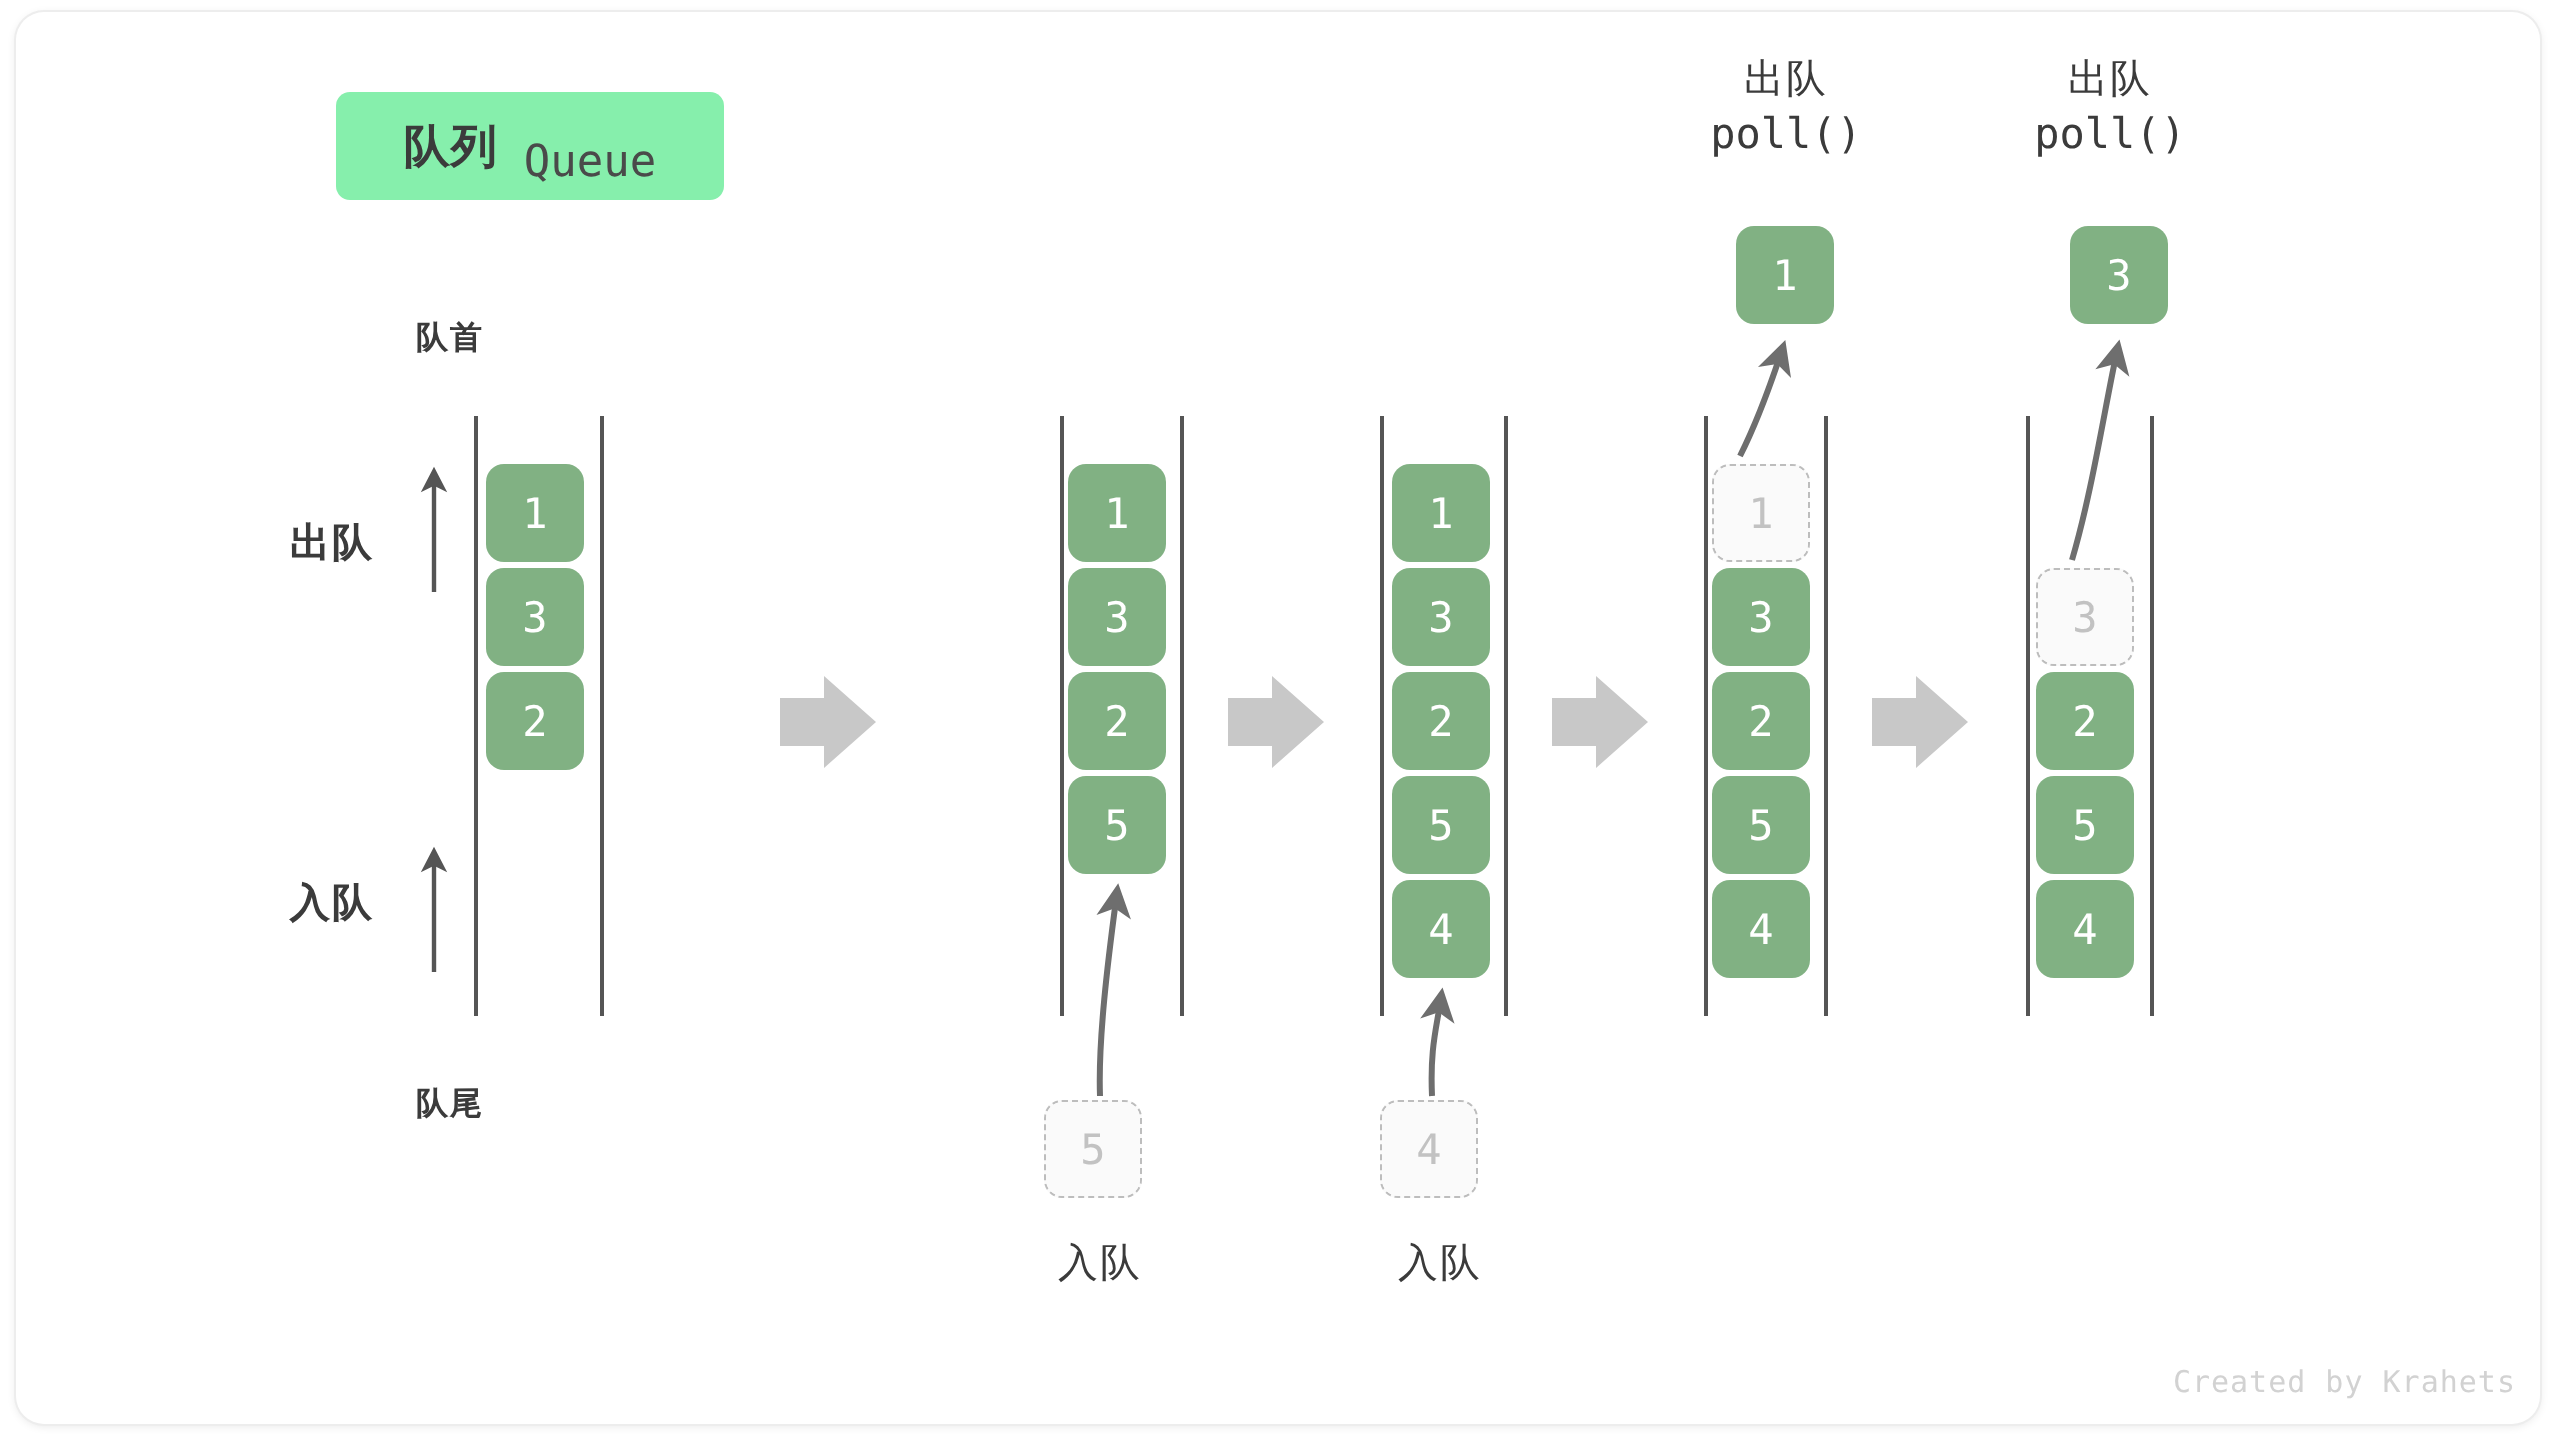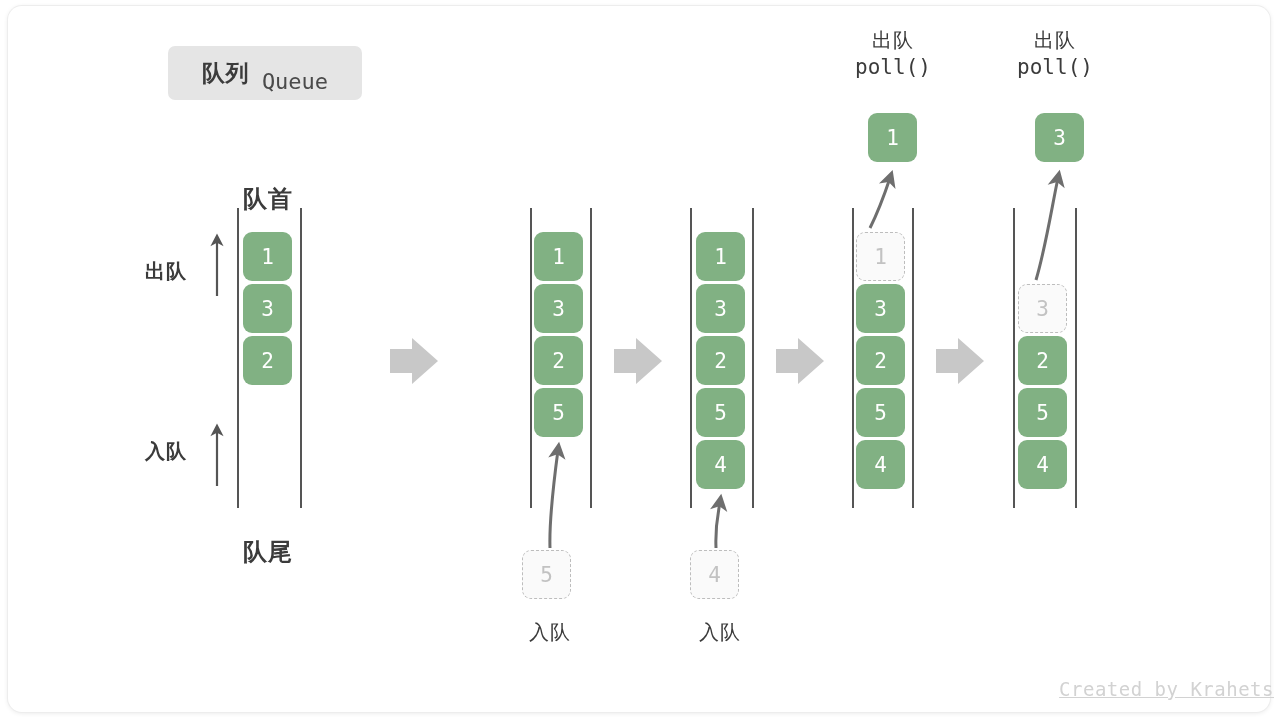--- a/index.html
+++ b/index.html
@@ -30,21 +30,21 @@
     border-radius: 14px;
     box-shadow: 0 0 0 1px #ededed, 0 1px 5px rgba(0,0,0,0.10);
     box-sizing: border-box;
   }
   .title-badge {
     position: absolute;
     left: 168px;
     top: 46px;
     width: 194px;
     height: 54px;
-    background: #e5e5e5;
+    background: #86efac;
     border-radius: 7px;
     display: flex;
     align-items: center;
     justify-content: center;
     gap: 13px;
   }
   .title-cn {
     font-size: 23px;
     font-weight: bold;
     color: #3b3b3b;
@@ -91,27 +91,25 @@
   .side-label {
     position: absolute;
     font-size: 20px;
     font-weight: bold;
     color: #3b3b3b;
     letter-spacing: 1px;
     white-space: nowrap;
   }
   .head-label, .tail-label {
     position: absolute;
-    font-size: 24px;
+    font-size: 16px;
     font-weight: bold;
     color: #3b3b3b;
     letter-spacing: 1px;
-    text-align: center;
     white-space: nowrap;
-    margin-top: 24px;
   }
 
   
   .op-caption {
     position: absolute;
     text-align: center;
     white-space: nowrap;
     line-height: 1.28;
   }
   .op-cn {
@@ -124,27 +122,26 @@
     font-size: 21px;
     color: #3b3b3b;
   }
   .op-code .arg {
     color: #4f9e54;
     font-weight: bold;
   }
 
   .watermark {
     position: absolute;
-    right: 6px;
+    right: 22px;
     bottom: 20px;
     font-family: "DejaVu Sans Mono", "Liberation Mono", monospace;
-    font-size: 19px;
+    font-size: 15px;
     color: #d2d2d2;
     letter-spacing: 0.5px;
-    text-decoration: underline;
   }
   svg.overlay {
     position: absolute;
     left: 0;
     top: 0;
     width: 1280px;
     height: 720px;
     pointer-events: none;
   }
 </style>
@@ -153,21 +150,21 @@
 
 <div id="canvas">
   <div class="frame"></div>
 
   <div class="title-badge">
     <span class="title-cn">队列</span>
     <span class="title-en">Queue</span>
   </div>
 
   <div class="head-label" style="left:208px; top:159px; width:120px;">队首</div>
-  <div class="tail-label" style="left:208px; top:512px; width:120px;">队尾</div>
+  <div class="tail-label" style="left:208px; top:542px; width:120px;">队尾</div>
 
   <div class="side-label" style="left:145px; top:258px;">出队</div>
   <div class="side-label" style="left:145px; top:438px;">入队</div>
 
   <div>
     <div class="rail" style="left:237px; top:208px; height:300px;"></div>
     <div class="rail" style="left:300px; top:208px; height:300px;"></div>
     <div class="cell filled" style="left:243px; top:232px;">1</div>
     <div class="cell filled" style="left:243px; top:284px;">3</div>
     <div class="cell filled" style="left:243px; top:336px;">2</div>

